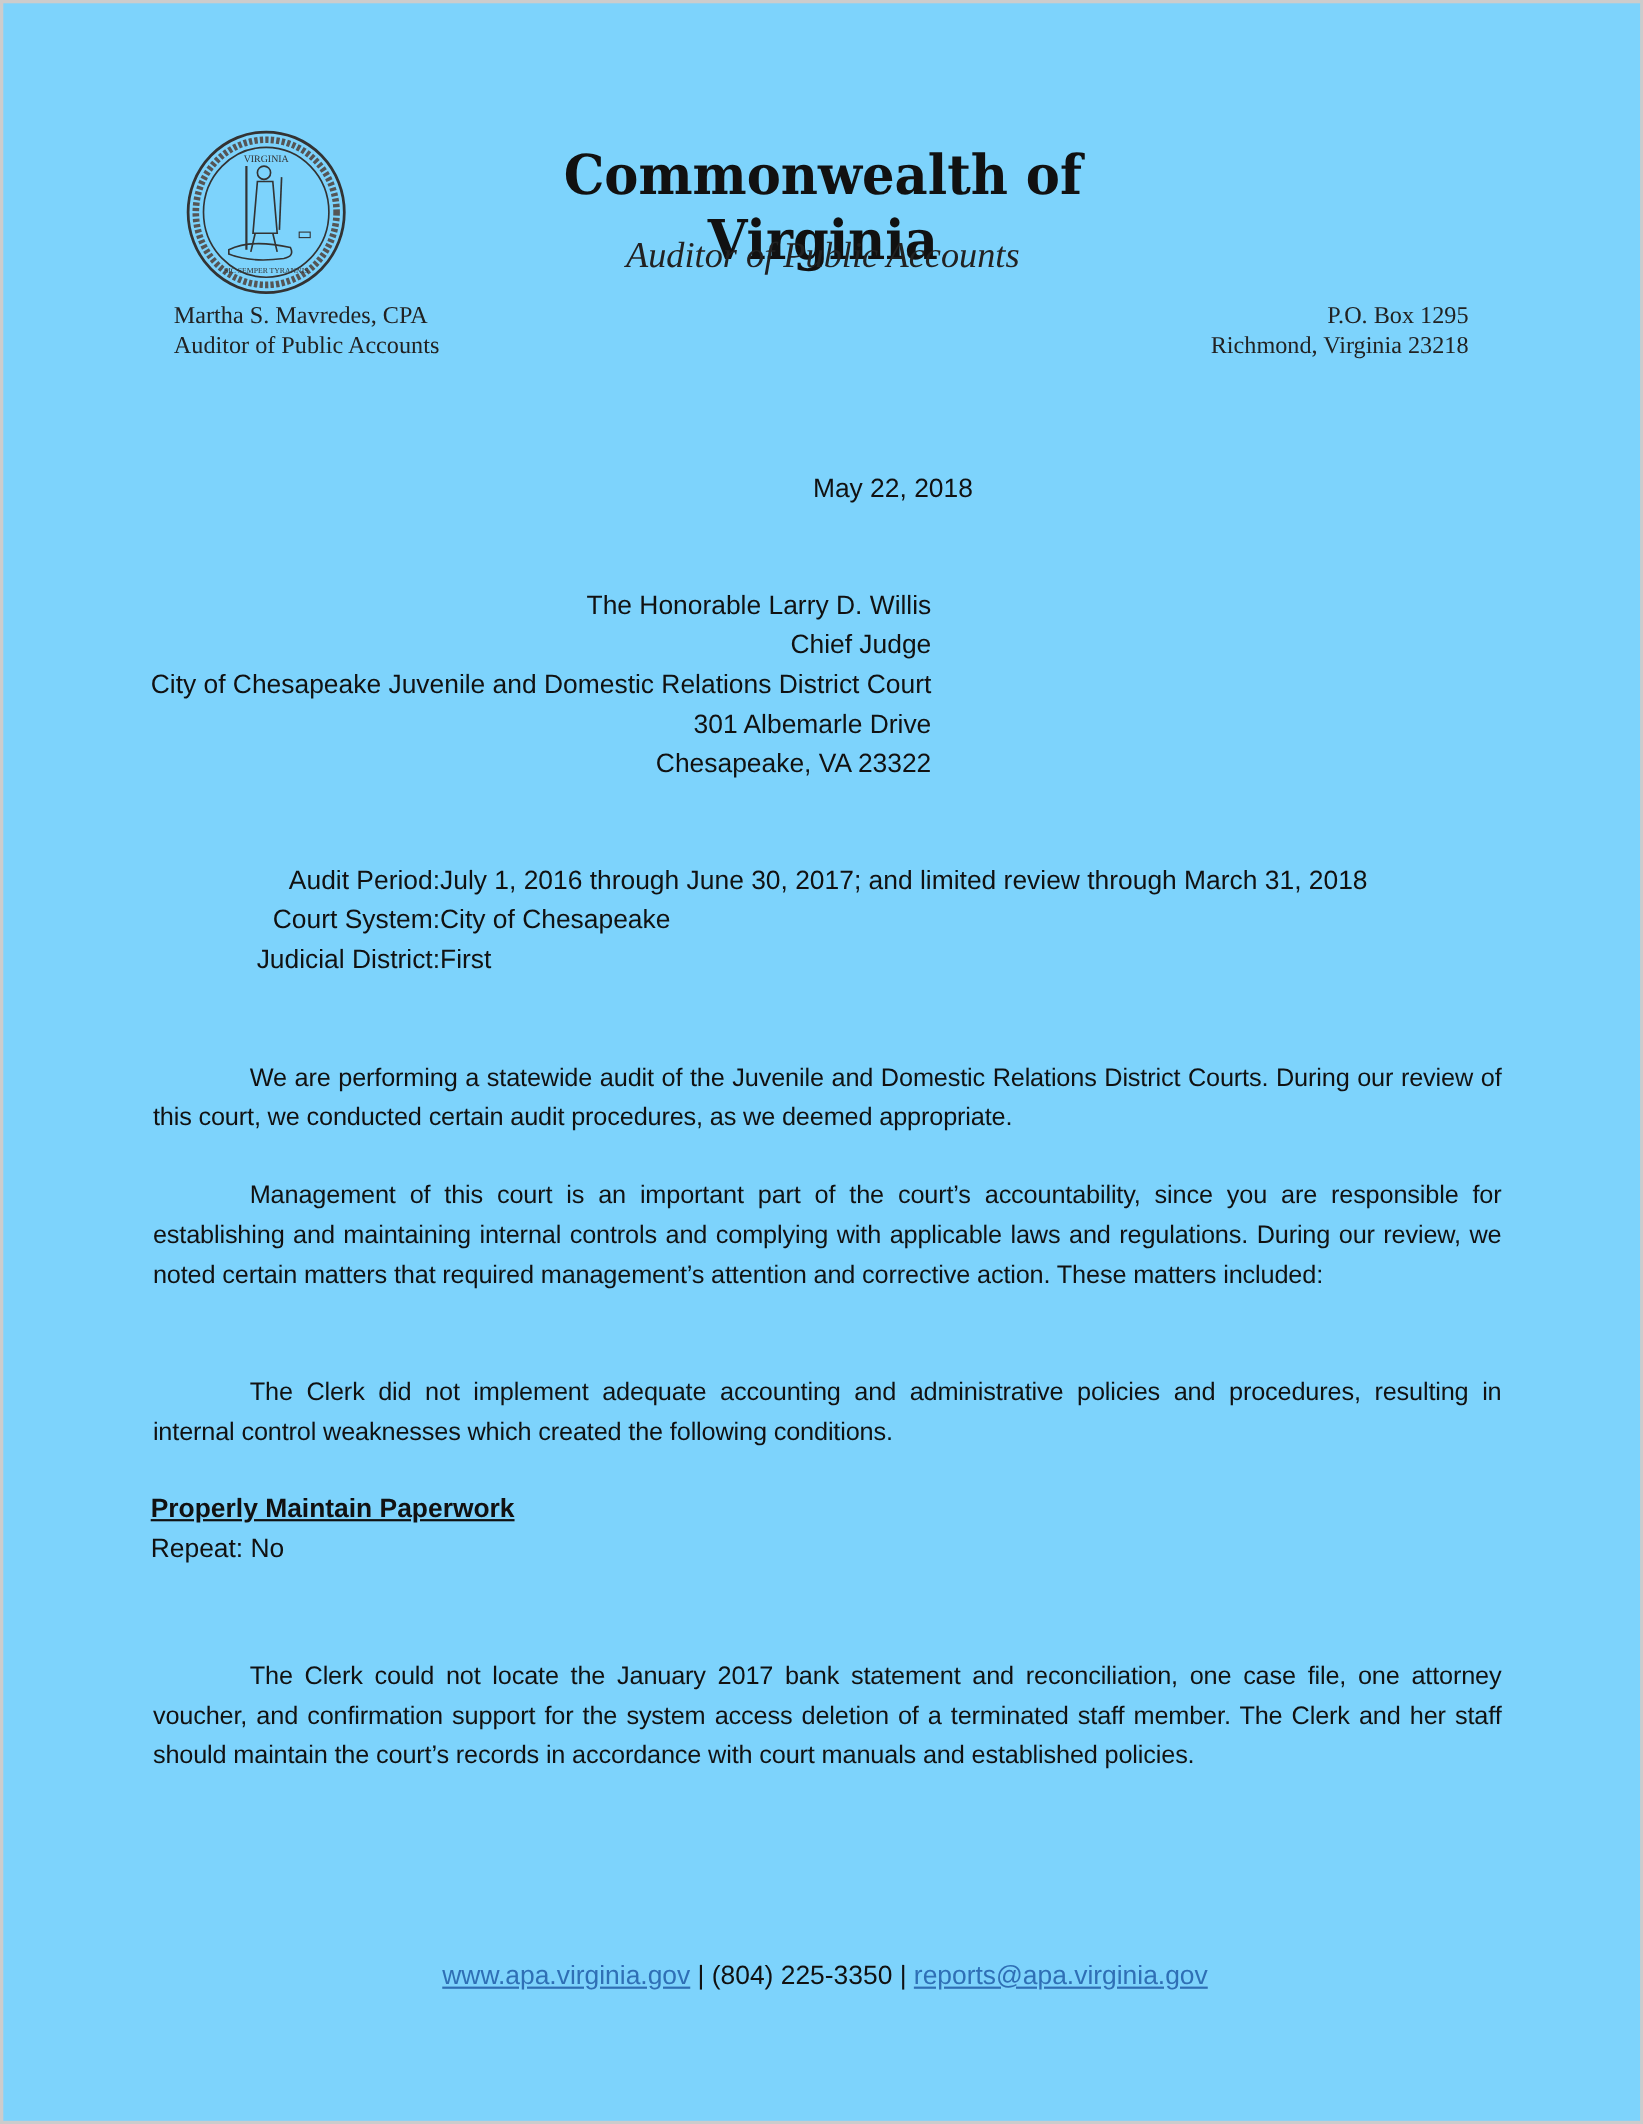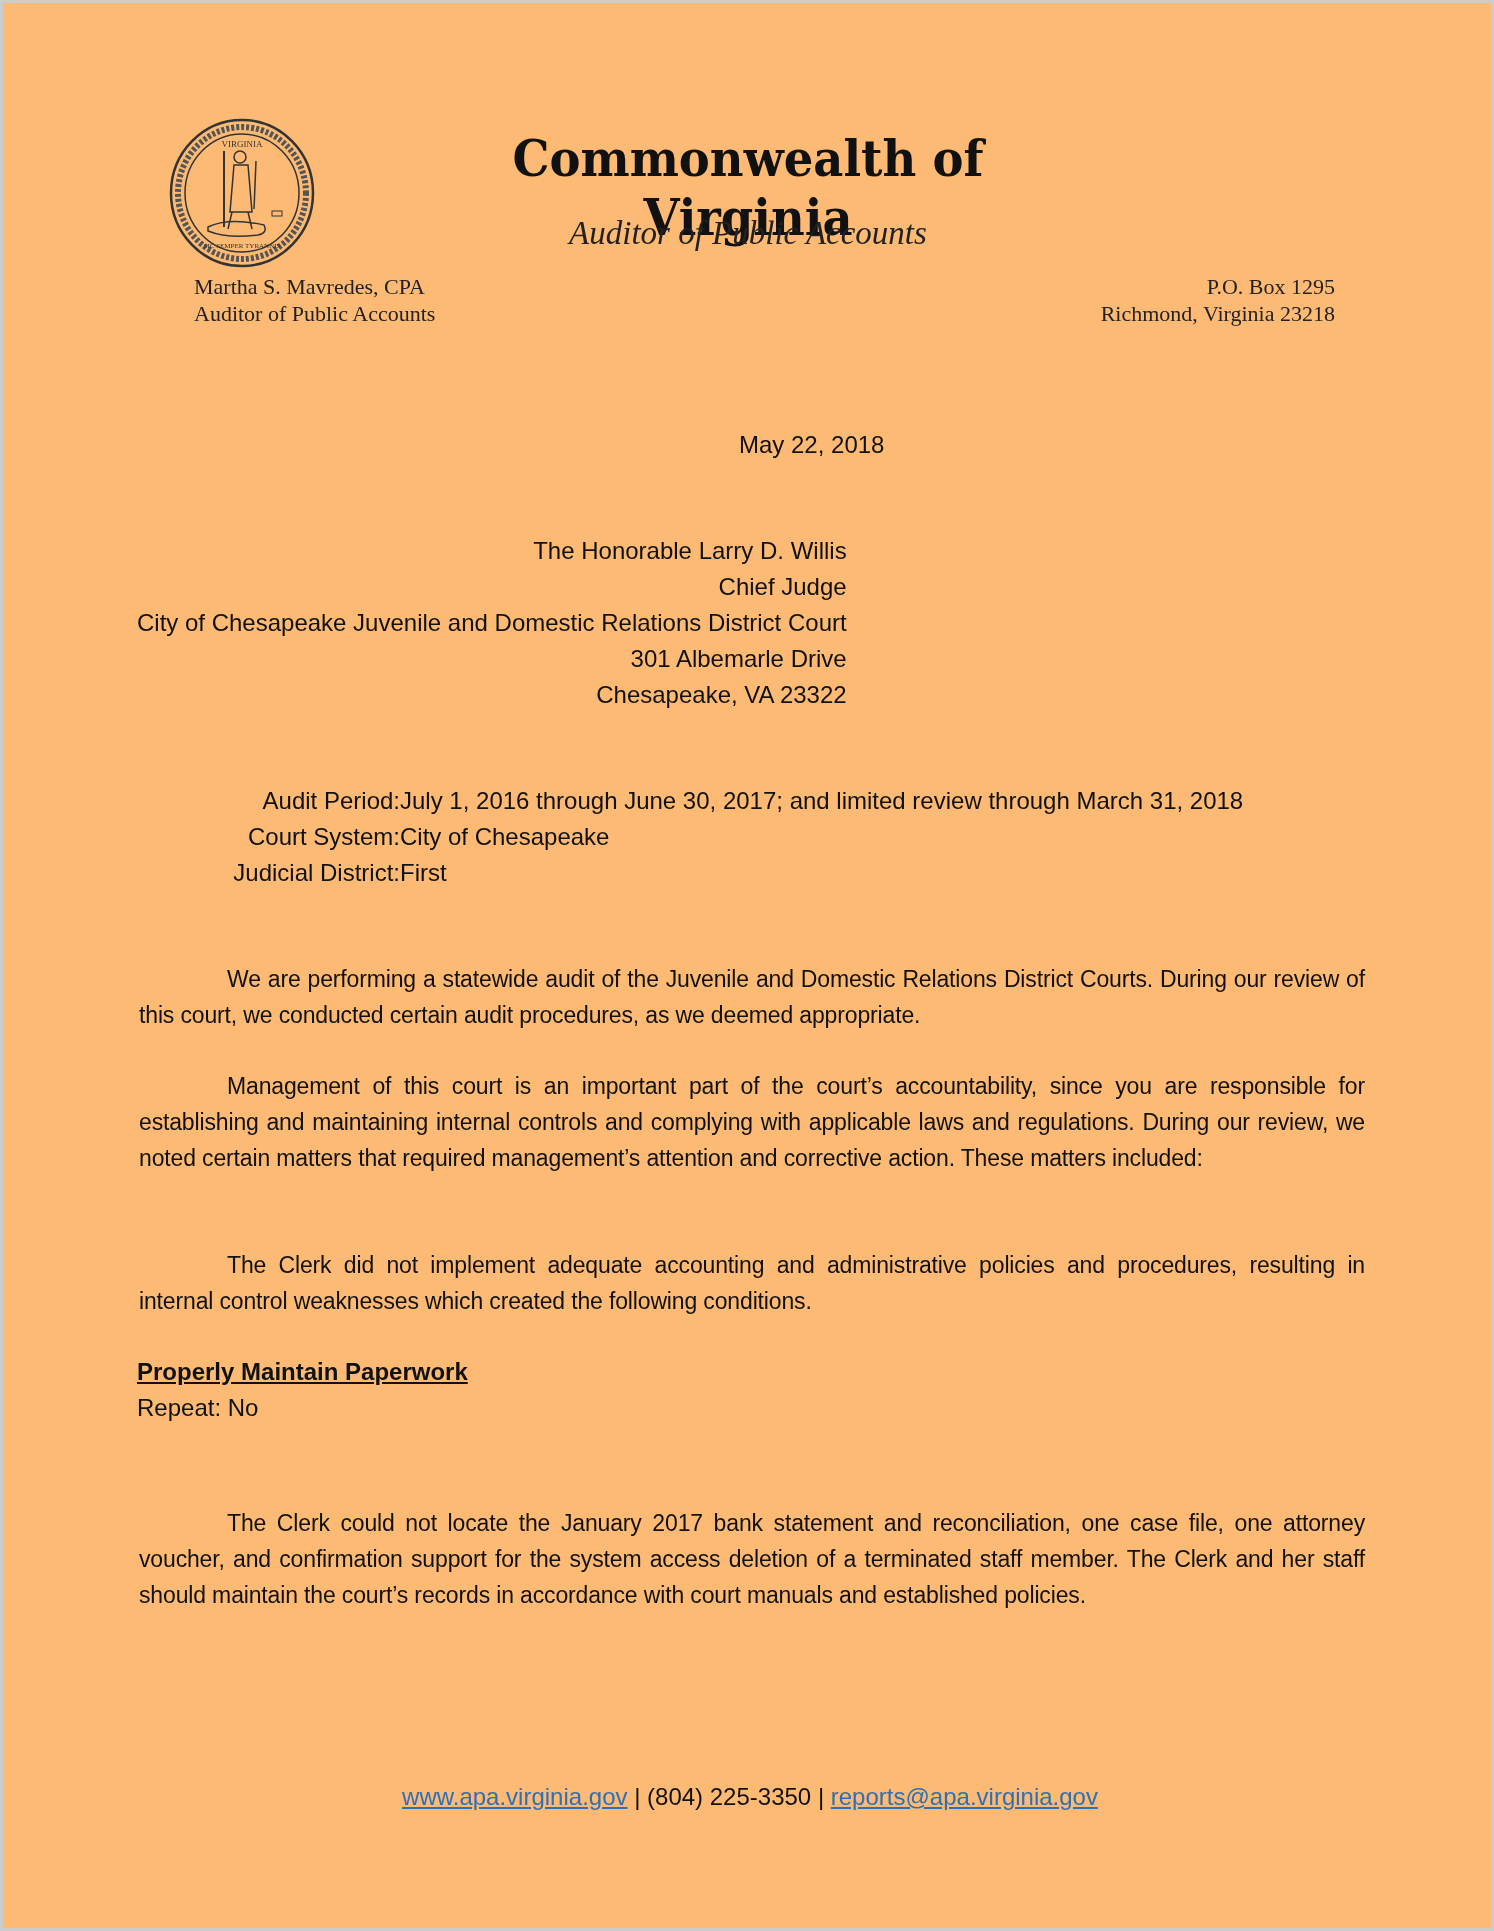--- a/index.html
+++ b/index.html
@@ -2,42 +2,42 @@
 <html><head>
   <meta charset="utf-8">
   <style>
     html, body { margin: 0; padding: 0; background: #ffffff; }
     body { width: 1494px; height: 1931px; position: relative; overflow: hidden; }
     .page {
       position: absolute; left: 0; top: 0;
       width: 1494px; height: 1931px;
       box-sizing: border-box;
       border: 3px solid #cccccc;
-      background: #fdba74;
+      background: #7dd3fc;
       color: #111111;
     }
     .abs { position: absolute; }
 
     
     .seal { left: 165px; top: 114px; width: 148px; height: 152px; }
     .lh-title {
       left: 380px; top: 126px; width: 730px; text-align: center;
       font-family: "DejaVu Serif", serif; font-weight: bold;
       font-size: 50px; letter-spacing: 0px; color: #111;
       transform: scaleX(0.93); transform-origin: center;
       font-variant: normal;
     }
     .lh-sub {
       left: 480px; top: 212px; width: 530px; text-align: center;
       font-family: "Liberation Serif", serif; font-style: italic;
       font-size: 33px; color: #222;
     }
     .lh-left, .lh-right {
       top: 270px; font-family: "Liberation Serif", serif;
-      font-size: 22px; line-height: 27px; color: #222; margin-left: 36px;
+      font-size: 22px; line-height: 27px; color: #222;
     }
     .lh-left { left: 155px; }
     .lh-right { right: 156px; text-align: right; }
 
     
     .body-text {
       font-family: "Liberation Sans", sans-serif;
       font-size: 24px; line-height: 36px; color: #111; text-align: right;
     }
     .date { left: 736px; top: 424px; }

